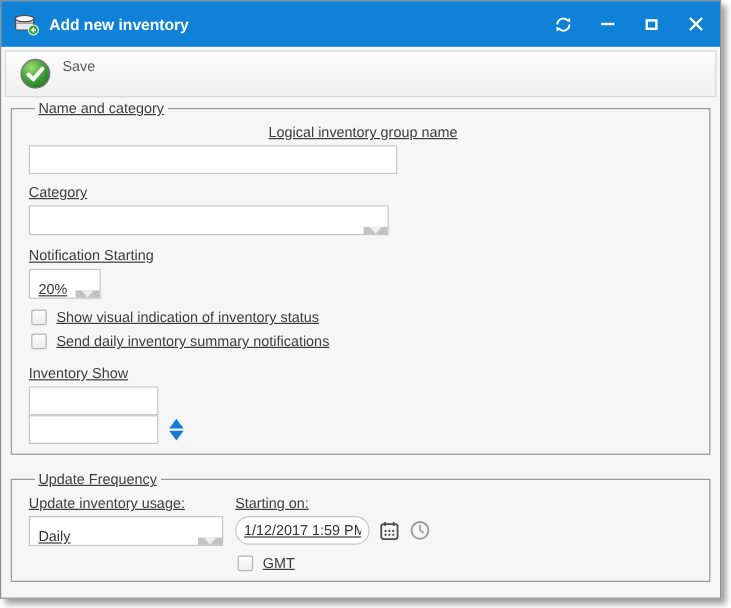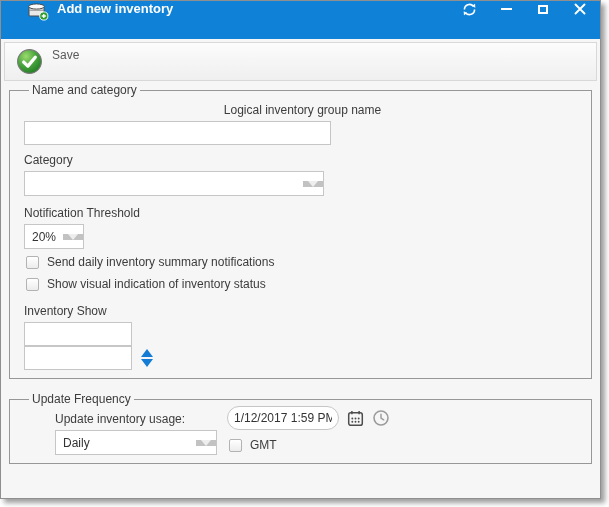--- a/index.html
+++ b/index.html
@@ -11,22 +11,22 @@
   }
   .dialog{
     position:absolute;left:0;top:0;width:601px;height:499px;
     box-sizing:border-box;
     background:#f6f6f6;
     border:1px solid #8f8f8f;
     box-shadow:4px 4px 5px rgba(0,0,0,0.38);
   }
   
   .titlebar{
-    height:38px;background:#0f82d8;display:flex;align-items:flex-start;
-    padding:0 8px 0 26px;box-sizing:border-box;
+    height:38px;background:#0f82d8;display:flex;align-items:center;
+    padding:0 8px 0 10px;box-sizing:border-box;
   }
   .title-icon{display:flex;align-items:center;}
   .title-text{color:#fff;font-weight:bold;font-size:13px;margin-left:8px;flex:1;
     white-space:nowrap;overflow:hidden;}
   .win-controls{display:flex;align-items:center;gap:21px;margin-right:4px;}
   .win-btn{width:16px;height:16px;display:flex;align-items:center;justify-content:center;cursor:pointer;}
   .min-glyph{width:11px;height:2px;background:#fff;display:block;}
   .max-glyph{width:10px;height:9px;border:2px solid #fff;display:block;box-sizing:border-box;}
   
   .toolbar{
@@ -35,54 +35,55 @@
     background:linear-gradient(#fcfcfc,#efefef);
     display:flex;align-items:center;padding-left:11px;
   }
   .save-btn{display:flex;align-items:flex-start;gap:9px;color:#5a5a5a;cursor:pointer;}
   
   fieldset{
     border:1px solid #979797;
     margin:2px 8px 0 8px;
     padding:0 10px 8px 14px;
     box-sizing:border-box;
+    text-decoration:underline;
   }
   legend{padding:0 3px;margin-left:5px;color:#3c3c3c;}
   #fs-update{margin-top:13px;}
   .field-label{display:block;margin:8px 0 4px 0;}
   .mt-lg{margin-top:13px;}
   
   .text-input{
     height:24px;border:1px solid #c6c6c6;background:#fff;
     padding:0 6px;box-sizing:border-box;display:block;
     font-family:"Liberation Sans", sans-serif;font-size:12px;color:#333;
     outline:none;
   }
   .combo{
-    display:flex;align-items:center;height:25px;box-sizing:border-box;
+    display:flex;align-items:flex-end;height:25px;box-sizing:border-box;
     border:1px solid #c6c6c6;background:#fff;cursor:pointer;
   }
   .combo-value{flex:1;display:flex;align-items:center;padding:0 7px;color:#333;
     white-space:nowrap;overflow:hidden;}
   .combo-btn{width:20px;background:#c3c2c2;display:flex;align-items:center;justify-content:center;}
   .tri-down{width:0;height:0;border-left:5px solid transparent;border-right:5px solid transparent;
     border-top:6px solid #efeeee;}
   .checkbox-row{display:flex;align-items:center;gap:8px;margin:6px 0 0 2px;}
   .checkbox{
     width:13px;height:13px;border:1px solid #b3b3b3;border-radius:2px;
     background:linear-gradient(#ffffff,#ececec);box-sizing:border-box;cursor:pointer;flex:0 0 auto;
   }
   .count-row{display:flex;align-items:center;gap:9px;}
   .spinner{display:flex;flex-direction:column;gap:2px;cursor:pointer;}
   .spin-up{width:0;height:0;border-left:6px solid transparent;border-right:6px solid transparent;
     border-bottom:8px solid #147cd4;}
   .spin-down{width:0;height:0;border-left:6px solid transparent;border-right:6px solid transparent;
     border-top:8px solid #147cd4;}
   
-  .freq-row{display:flex;gap:10px;margin-left:31px;}
+  .freq-row{display:flex;gap:10px;}
   .date-row{display:flex;align-items:center;gap:8px;}
   .icon-btn{display:flex;align-items:center;justify-content:center;cursor:pointer;}
   .gmt-row{margin-top:8px;}
 </style>
 </head>
 <body>
 
 <div class="dialog">
 
   <div class="titlebar">
@@ -145,35 +146,35 @@
     <input class="text-input" style="width: 307px;" type="text" value="">
 
     <label class="field-label">Category</label>
     <div class="combo" style="width:300px;">
       <span class="combo-value"></span>
       <span class="combo-btn">
         <span class="tri-down"></span>
       </span>
     </div>
 
-    <label class="field-label" style="margin-top:10px;">Notification Threshold</label>
+    <label class="field-label" style="margin-top:10px;">Notification Starting</label>
     <div class="combo" style="width:60px;">
       <span class="combo-value">20%</span>
       <span class="combo-btn">
         <span class="tri-down"></span>
       </span>
     </div>
 
+    <div class="checkbox-row" style="margin-top:8px;">
+      <span class="checkbox"></span>
+      <span>Show visual indication of inventory status</span>
+    </div>
     <div class="checkbox-row">
       <span class="checkbox"></span>
       <span>Send daily inventory summary notifications</span>
-    </div>
-    <div class="checkbox-row" style="margin-top:8px;">
-      <span class="checkbox"></span>
-      <span>Show visual indication of inventory status</span>
     </div>
 
     <label class="field-label mt-lg">Inventory Show</label>
     <input class="text-input" style="width: 108px;" type="text" value="">
 
     <div class="count-row">
       <input class="text-input" style="width: 108px;" type="text" value="">
       <span class="spinner">
         <span class="spin-up"></span>
         <span class="spin-down"></span>
@@ -189,20 +190,21 @@
         <label class="field-label" style="margin-top:6px;">Update inventory usage:</label>
         <div class="combo" style="width:162px;">
           <span class="combo-value">Daily</span>
           <span class="combo-btn">
             <span class="tri-down"></span>
           </span>
         </div>
       </div>
 
       <div>
+        <label class="field-label" style="margin-top:6px;">Starting on:</label>
         <div class="date-row">
           <input class="text-input" style="width: 112px; border-radius: 12px;" type="text" value="1/12/2017 1:59 PM">
           <span class="icon-btn">
             <svg width="17" height="17" viewBox="0 0 16 16">
               <rect x="1.6" y="2.6" width="12.8" height="11.8" rx="2" fill="none" stroke="#4d4d4d" stroke-width="1.4"></rect>
               <line x1="4.6" y1="1" x2="4.6" y2="4" stroke="#4d4d4d" stroke-width="1.4"></line>
               <line x1="11.4" y1="1" x2="11.4" y2="4" stroke="#4d4d4d" stroke-width="1.4"></line>
               <circle cx="5" cy="8" r="0.9" fill="#4d4d4d"></circle>
                 <circle cx="8" cy="8" r="0.9" fill="#4d4d4d"></circle>
               <circle cx="11" cy="8" r="0.9" fill="#4d4d4d"></circle>

